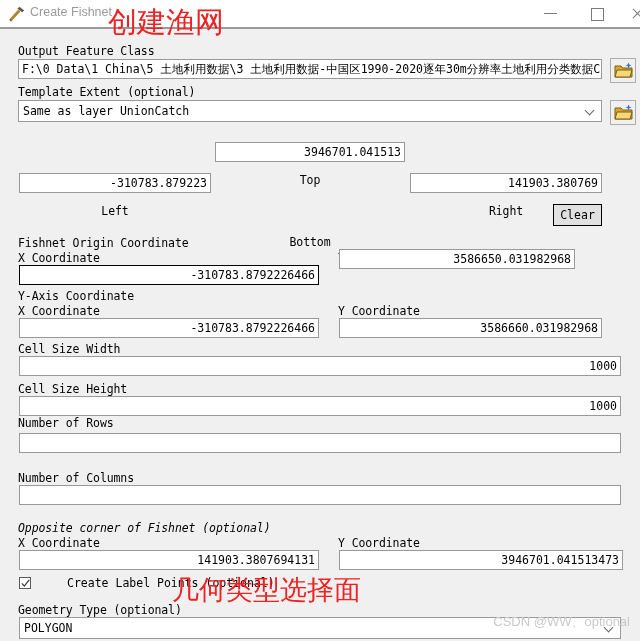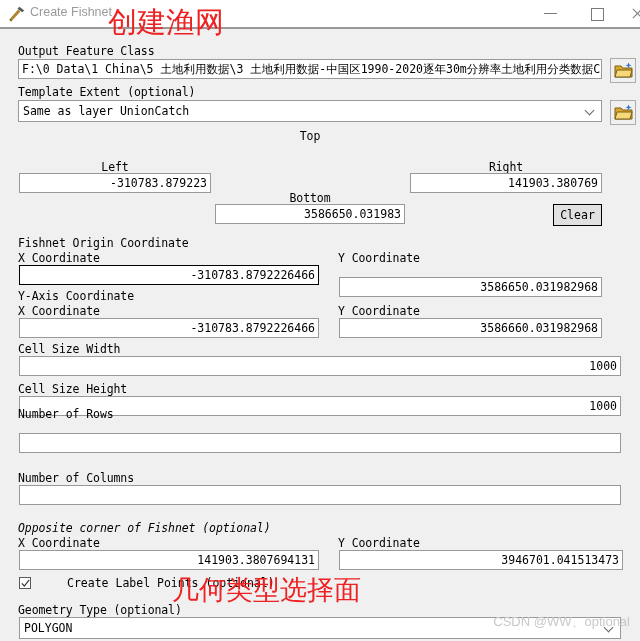--- a/index.html
+++ b/index.html
@@ -70,21 +70,21 @@
   }
 
   .lbl {
     position: absolute;
     font-family: "DejaVu Sans Mono", monospace;
     font-size: 11.5px;
     color: #000;
     white-space: nowrap;
     letter-spacing: -0.1px;
   }
-  .lbl.center { text-align: center; }
+  .lbl.center { text-align: center; margin-top: 44px; }
 
   .fld {
     position: absolute;
     background: #ffffff;
     border: 1px solid #999;
     font-family: "DejaVu Sans Mono", monospace;
     font-size: 11.5px;
     color: #000;
     text-align: right;
     padding: 0 3px;
@@ -228,51 +228,51 @@
     </div>
     <div class="browse" style="left:610px; top:69px;">
       <svg width="19" height="18" viewBox="0 0 19 18">
         <path d="M1 4 h6 l1.6 2 H18 v9 H1 Z" fill="#d9a82c" stroke="#7a5f14" stroke-width="1"></path>
         <path d="M3 8 H18 l-2 7 H1 Z" fill="#f6d77a" stroke="#7a5f14" stroke-width="1"></path>
         <path d="M14.5 0.5 l1 2.2 l2.2 0.6 l-2.2 0.8 l-1 2.1 l-0.9 -2.1 l-2.2 -0.8 l2.2 -0.6 Z" fill="#2f6fd0"></path>
       </svg>
     </div>
 
     <div class="lbl center" style="left:215px; top:98px; width:190px;">Top</div>
+    <div class="fld" style="left:215px; top:111px; width:190px;">3946701.041513</div>
 
     <div class="lbl center" style="left:19px; top:129px; width:192px;">Left</div>
     <div class="fld" style="left:19px; top:142px; width:192px;">-310783.879223</div>
 
     <div class="lbl center" style="left:410px; top:129px; width:192px;">Right</div>
     <div class="fld" style="left:410px; top:142px; width:192px;">141903.380769</div>
 
     <div class="lbl center" style="left:215px; top:160px; width:190px;">Bottom</div>
-    <div class="fld" style="left:215px; top:173px; width:190px;">3586650.031983</div>
 
     <div class="btn" style="left:553px; top:173px; width:49px;">Clear</div>
 
     <div class="lbl" style="left:18px; top:205px;">Fishnet Origin Coordinate</div>
     <div class="lbl" style="left:18px; top:220px;">X Coordinate</div>
     <div class="fld focused" style="left:19px; top:234px; width:300px;">-310783.8792226466</div>
     <div class="lbl" style="left:338px; top:220px;">Y Coordinate</div>
-    <div class="fld" style="left:339px; top:246px; width:263px;">3586650.031982968</div>
+    <div class="fld" style="left:339px; top:218px; width:236px;">3586650.031982968</div>
 
     <div class="lbl" style="left:18px; top:258px;">Y-Axis Coordinate</div>
     <div class="lbl" style="left:18px; top:273px;">X Coordinate</div>
     <div class="fld" style="left:19px; top:287px; width:300px;">-310783.8792226466</div>
     <div class="lbl" style="left:338px; top:273px;">Y Coordinate</div>
     <div class="fld" style="left:339px; top:287px; width:263px;">3586660.031982968</div>
 
     <div class="lbl" style="left:18px; top:311px;">Cell Size Width</div>
     <div class="fld" style="left:19px; top:325px; width:602px;">1000</div>
 
     <div class="lbl" style="left:18px; top:351px;">Cell Size Height</div>
     <div class="fld" style="left:19px; top:365px; width:602px;">1000</div>
 
-    <div class="lbl" style="left:18px; top:376px;">Number of Rows</div>
+    <div class="lbl" style="left:18px; top:385px;">Number of Rows</div>
     <div class="fld" style="left:19px; top:402px; width:602px;"></div>
 
     <div class="lbl" style="left:18px; top:440px;">Number of Columns</div>
     <div class="fld" style="left:19px; top:454px; width:602px;"></div>
 
     <div class="lbl" style="left:18px; top:490px;font-style:italic;">Opposite corner of Fishnet (optional)</div>
     <div class="lbl" style="left:18px; top:505px;">X Coordinate</div>
     <div class="fld" style="left:19px; top:519px; width:300px;">141903.3807694131</div>
     <div class="lbl" style="left:338px; top:505px;">Y Coordinate</div>
     <div class="fld" style="left:339px; top:519px; width:284px;">3946701.041513473</div>

